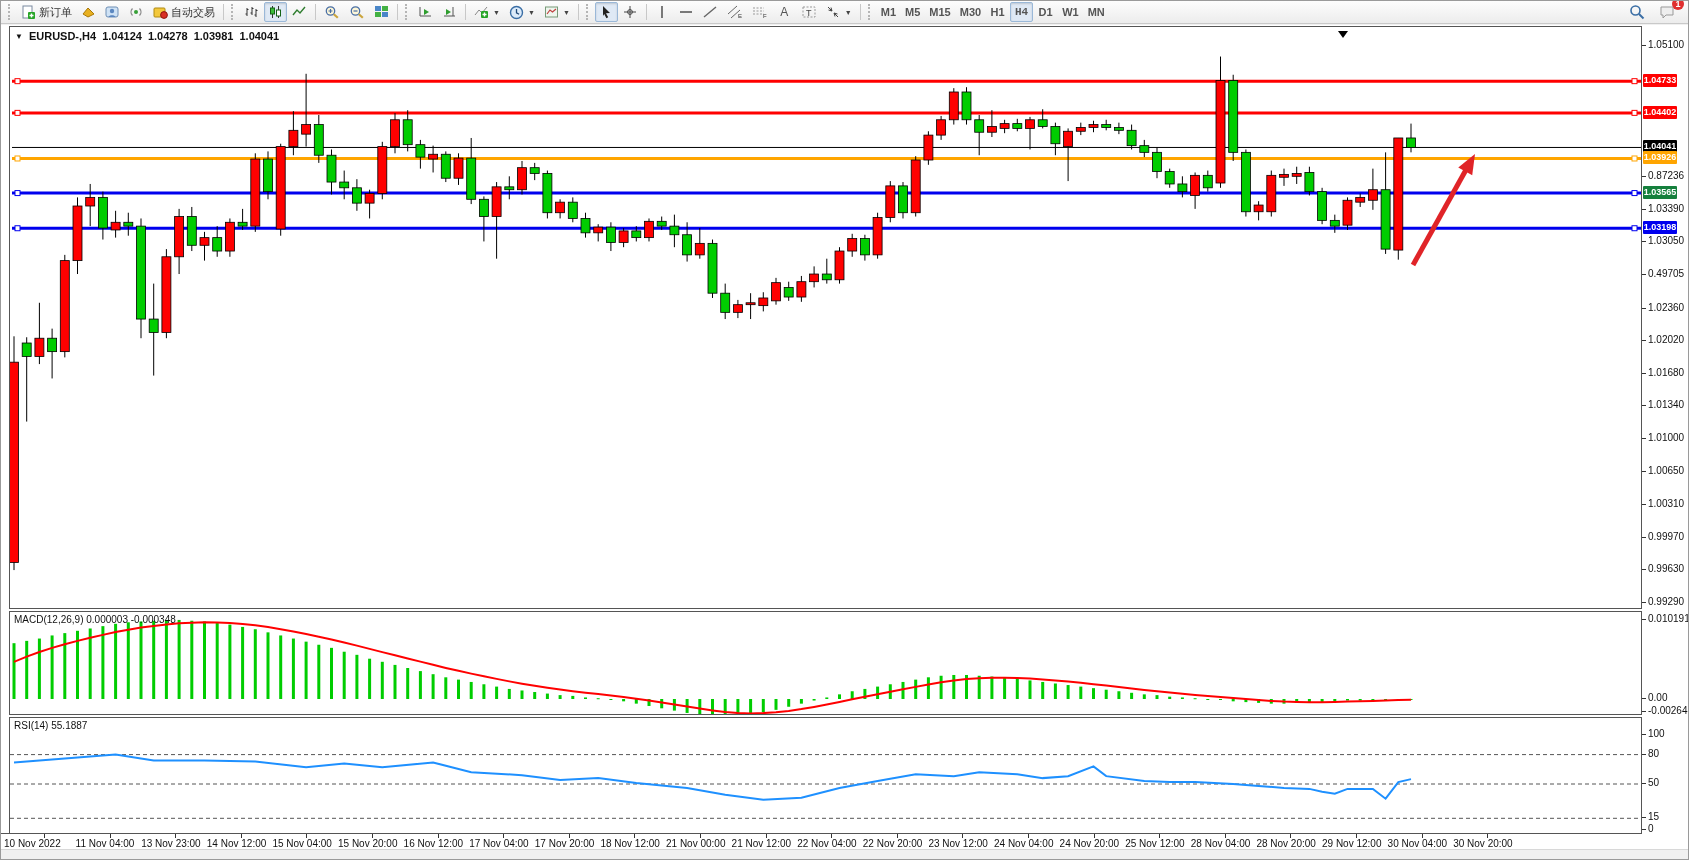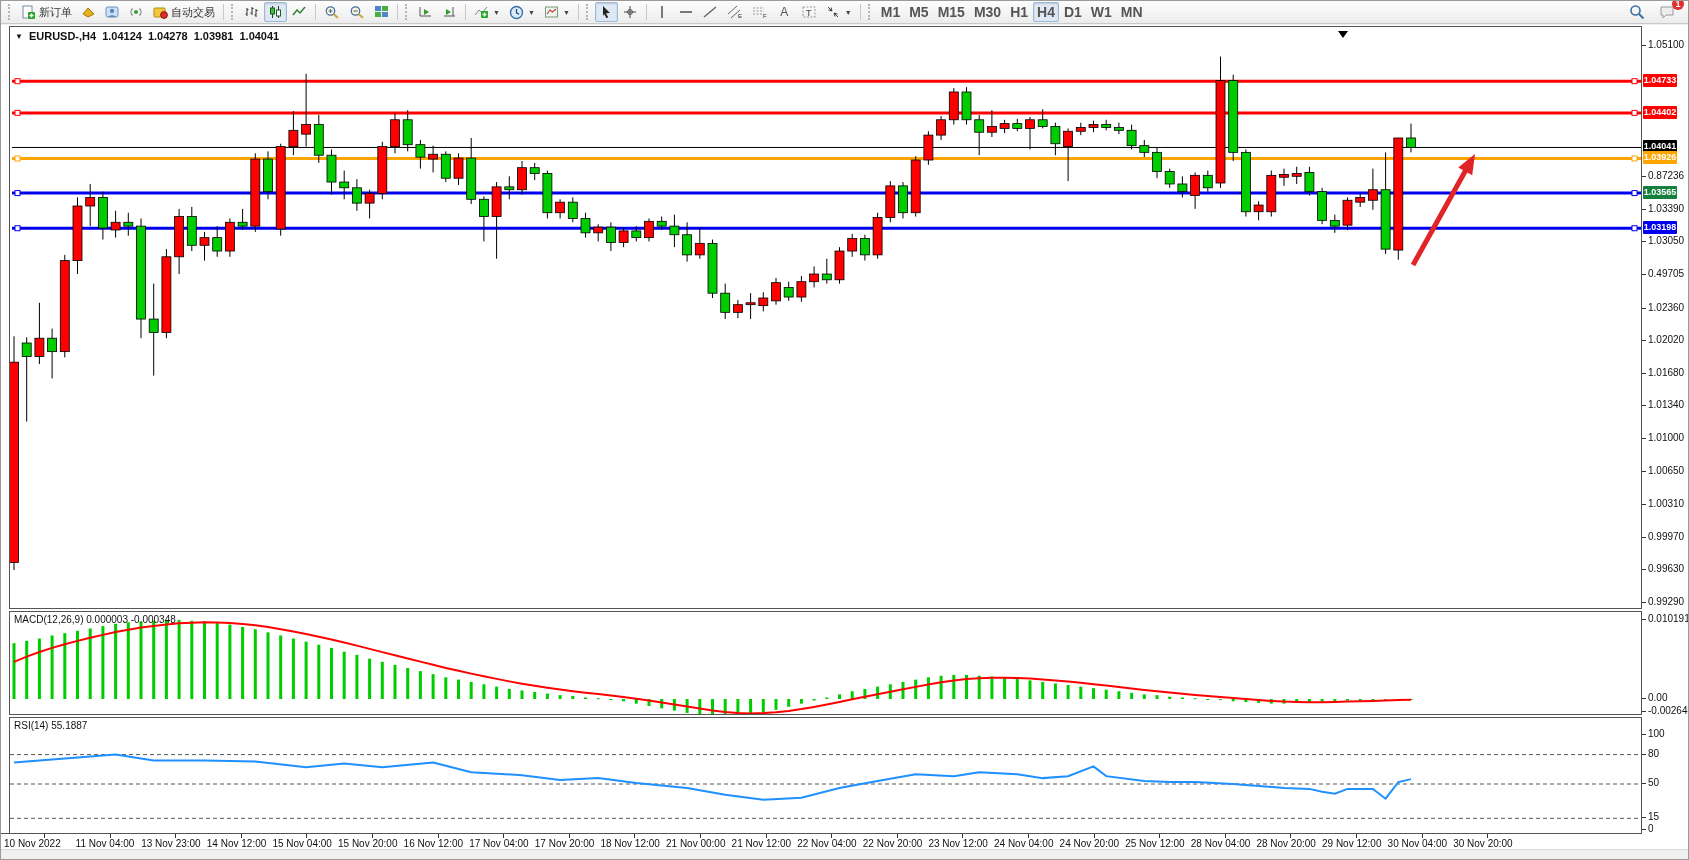--- a/index.html
+++ b/index.html
@@ -3,24 +3,24 @@
 <meta charset="utf-8">
 <style>
   html,body{margin:0;padding:0;background:#d4d0c8;}
   *{box-sizing:border-box;}
   #app{position:relative;width:1689px;height:860px;background:#f0f0f0;font-family:"Liberation Sans",sans-serif;overflow:hidden;border:1px solid #9a9a9a;}
   
   #toolbar{position:absolute;left:0;top:0;width:1689px;height:23px;background:linear-gradient(#fdfdfd,#ececec);border-bottom:1px solid #c9c9c9;display:flex;align-items:center;padding:0 4px;gap:1px;justify-content:space-between;}
   .grip{width:5px;height:16px;margin:0 3px;border-left:2px dotted #b5b5b5;}
   .vsep{width:1px;height:16px;background:#c8c8c8;margin:0 3px;}
   .tbtn{height:20px;min-width:23px;display:flex;align-items:center;justify-content:center;gap:3px;padding:0 3px;border:1px solid transparent;border-radius:2px;font-size:11px;color:#333;cursor:default;}
-  .tbtn.pressed{background:#dfe9f5;border:1px solid #9ab8d8;box-shadow:inset 0 1px 2px rgba(0,0,0,.15);}
+  .tbtn.pressed{background:#dfe9f5;border:1px solid #9ab8d8;box-shadow:inset 0 1px 2px rgba(0,0,0,.15);font-family:Liberation Mono, monospace;}
   .tbtn svg{display:block;}
   .caret{font-size:7px;color:#444;margin-left:1px;}
-  .tf{color:#555;font-weight:bold;font-size:14px;}
+  .tf{color:#555;font-weight:bold;font-size:11px;}
   #toolbar-right{margin-left:auto;display:flex;align-items:center;gap:6px;padding-right:6px;}
   .badge{position:absolute;right:-5px;top:-5px;background:#e03030;color:#fff;border-radius:50%;width:12px;height:12px;font-size:9px;display:flex;align-items:center;justify-content:center;font-weight:bold;}
   
   #chartwin{position:absolute;left:0;top:24px;width:1689px;height:824px;background:#fff;}
   .pane{position:absolute;left:8px;width:1633px;background:#fff;border:1px solid #555;}
   #pane-main{top:1px;height:583px;}
   #pane-macd{top:586px;height:104px;}
   #pane-rsi{top:692px;height:148px;}
   .pane svg{position:absolute;left:0;top:0;}
   .pane-label{position:absolute;left:4px;top:2px;font-size:10px;color:#111;z-index:3;background:transparent;white-space:nowrap;}

